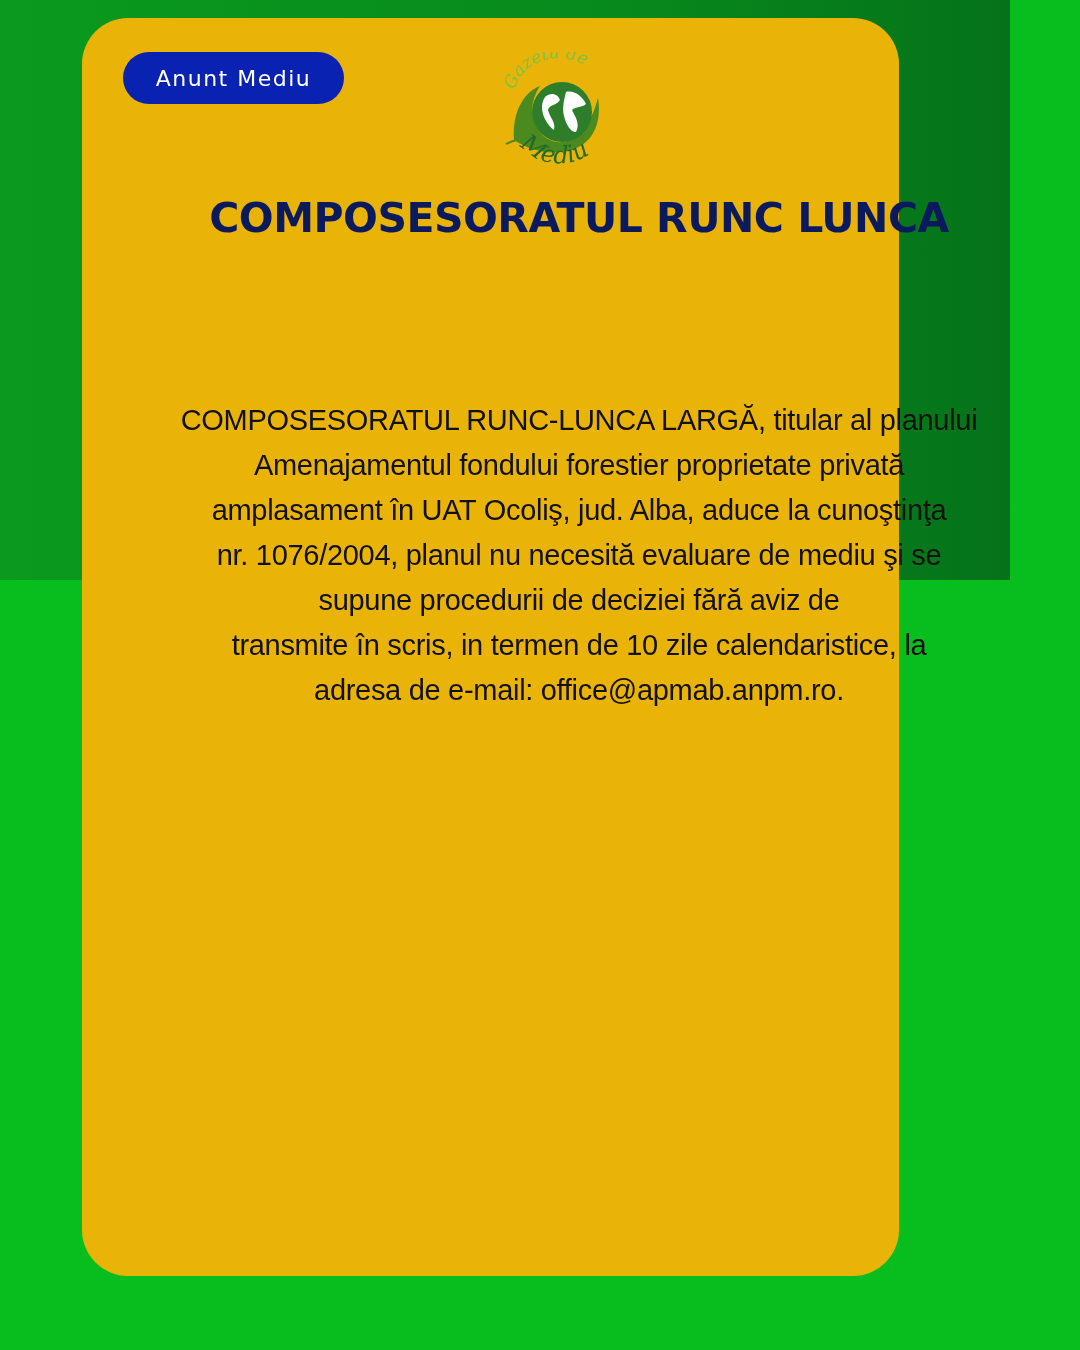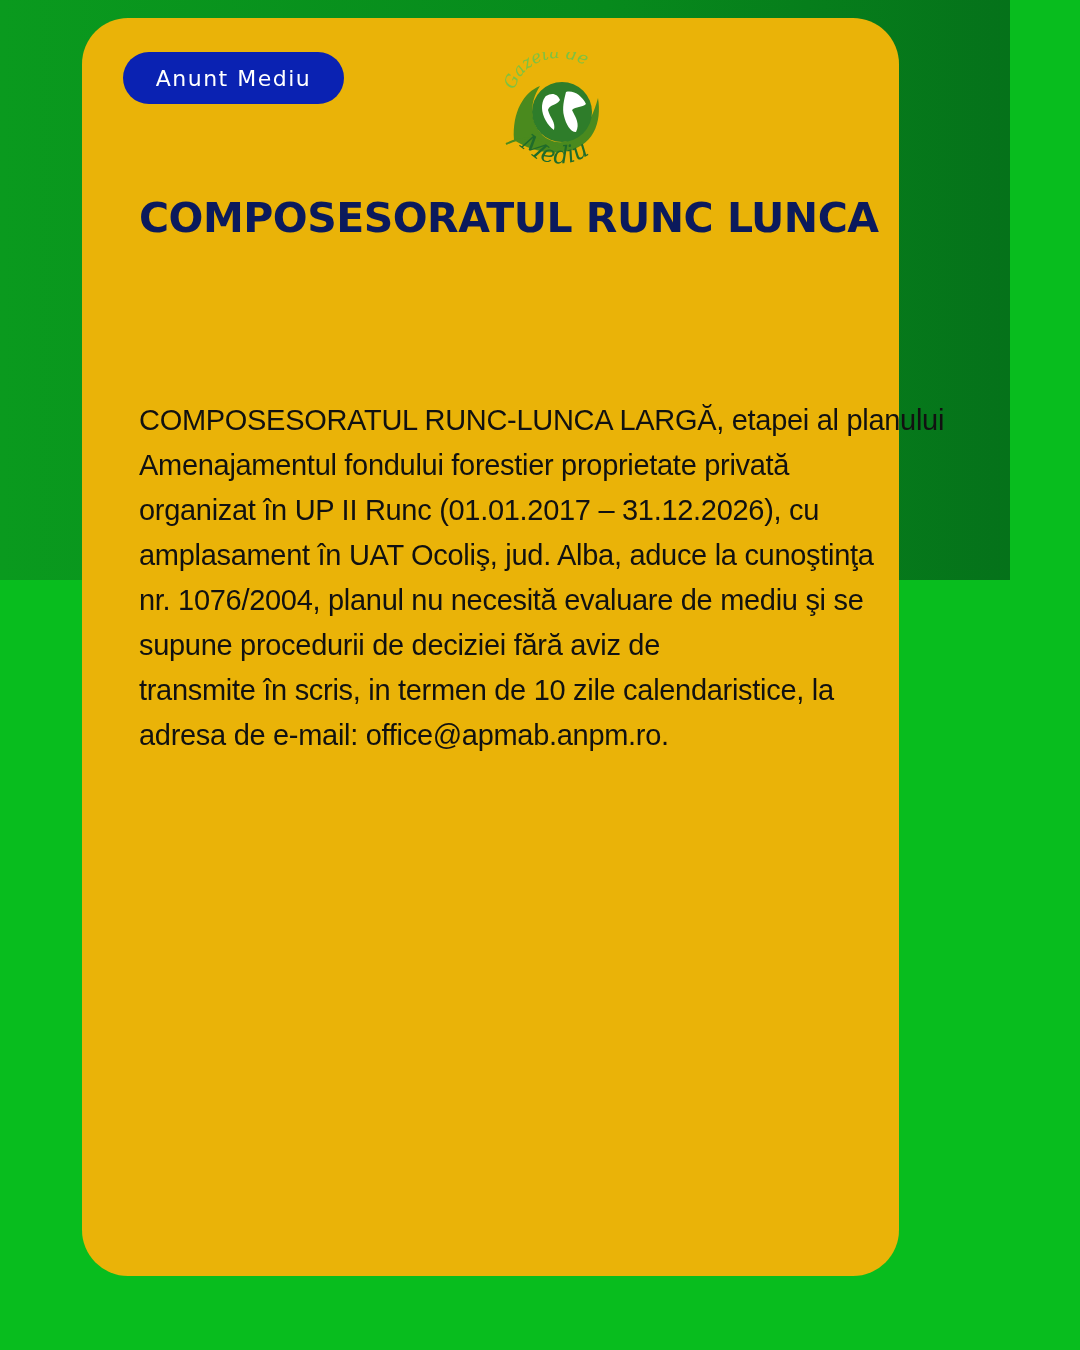--- a/index.html
+++ b/index.html
@@ -49,21 +49,21 @@
     .body-text {
       position: absolute; left: 57px; top: 380px;
       width: 880px;
       margin: 0;
       color: #111111;
       font-family: "Liberation Sans", sans-serif;
       font-size: 29px;
       line-height: 45px;
       letter-spacing: -0.3px;
     }
-    .line { display: block; white-space: nowrap; }
+    .line { display: block; white-space: nowrap; text-align: center; }
   </style>
 </head>
 <body>
 
 <div class="bg-dark"></div>
 
 <div class="card">
 
   <div class="badge">
     <span>Anunt Mediu</span>
@@ -89,23 +89,22 @@
         <textPath href="#arcBot" startOffset="8">Mediu</textPath>
       </text>
     </svg>
   </div>
 
   <h1 class="title">
     <span class="line">COMPOSESORATUL RUNC LUNCA</span>
   </h1>
 
   <p class="body-text">
-    <span class="line">COMPOSESORATUL RUNC-LUNCA LARGĂ, etapei al planului</span>
+    <span class="line">COMPOSESORATUL RUNC-LUNCA LARGĂ, titular al planului</span>
     <span class="line">Amenajamentul fondului forestier proprietate privată</span>
-    <span class="line">organizat în UP II Runc (01.01.2017 – 31.12.2026), cu</span>
     <span class="line">amplasament în UAT Ocoliş, jud. Alba, aduce la cunoştinţa</span>
     <span class="line">nr. 1076/2004, planul nu necesită evaluare de mediu şi se</span>
     <span class="line">supune procedurii de deciziei fără aviz de</span>
     <span class="line">transmite în scris, in termen de 10 zile calendaristice, la</span>
     <span class="line">adresa de e-mail: office@apmab.anpm.ro.</span>
   </p>
 
 </div>
 
 </body></html>

